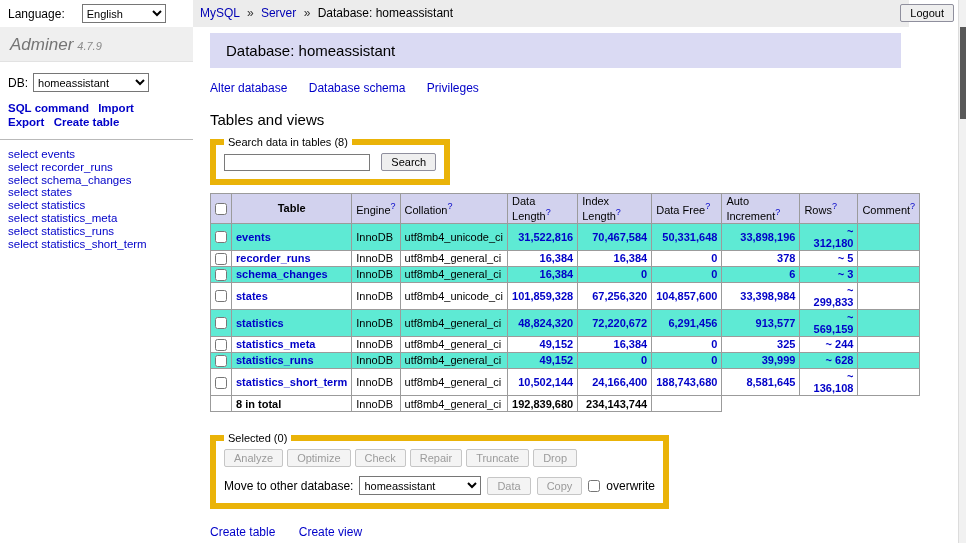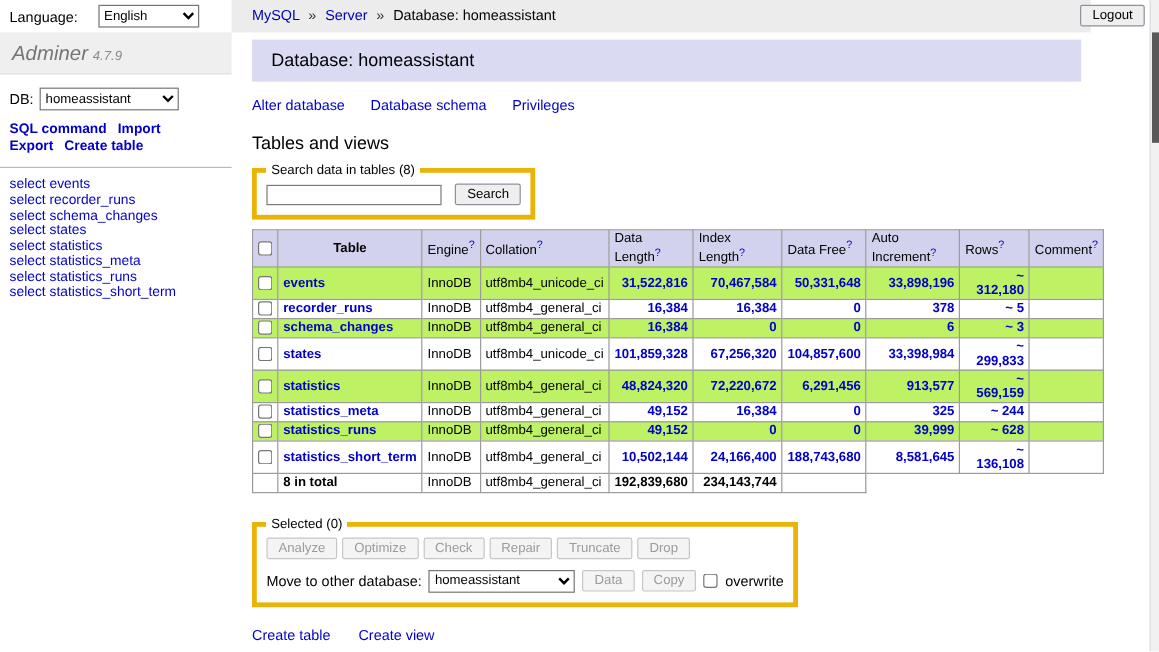--- a/index.html
+++ b/index.html
@@ -11,21 +11,21 @@
   button { font-family:inherit; font-size:11px; background:#efefef; border:1px solid #8f8f9d;
            border-radius:2px; padding:2px 9px; color:#000; cursor:pointer; }
   button:disabled { color:#9b9b9b; border-color:#c6c6c6; background:#f4f4f4; cursor:default; }
   input[type=checkbox]{ width:12px; height:12px; margin:0; vertical-align:middle; }
 
   
   .lang-bar { position:absolute; left:0; top:0; width:193px; height:27px; background:#fff;
               display:flex; align-items:center; gap:17px; padding-left:8px; }
   .lang-bar select { width:84px; }
   .breadcrumb { position:absolute; left:193px; top:0; width:716px; height:27px; background:#ececec;
-                line-height:27px; padding-left:17px; white-space:nowrap; }
+                line-height:27px; padding-left:7px; white-space:nowrap; }
   .breadcrumb a { color:#0000b4; }
   .breadcrumb .sep { margin:0 4px; color:#333; }
   .logout-btn { position:absolute; top:4px; right:12px; }
 
   
   .scrollbar { position:absolute; right:0; top:0; width:8px; height:543px; background:#f1f1f1;
                border-left:1px solid #dcdcdc; }
   .scroll-thumb { position:absolute; left:1px; top:27px; width:6px; height:92px; background:#585858; }
 
   
@@ -39,35 +39,35 @@
   .side-actions a { margin-right:6px; white-space:nowrap; display:inline-block;font-weight:bold; }
   .side-tables { border-top:1px solid #b9b9b9; padding:8px; }
   .side-tables a { display:block; font-size:11.5px; line-height:12.8px; }
 
   
   .main { position:absolute; left:193px; top:27px; width:773px; height:516px; padding:6px 0 0 17px; }
   .page-title { background:#dadaf3; padding:9px 16px; margin-right:65px; font-size:15px; font-weight:400; }
   .db-actions { margin-top:13px; }
   .db-actions a { margin-right:18px; }
   h3 { font-size:15px; font-weight:400; margin:16px 0 8px; }
-  fieldset { display:inline-block; border:4px solid #eab308; padding:5px 8px 8px; }
+  fieldset { display:inline-block; border:6px solid #eab308; padding:5px 8px 8px; }
   legend { font-size:11px; padding:0 4px; }
   .search-fs input[type=text] { width:146px; height:17px; border:1px solid #7a7a7a;
                                 font-size:11px; padding:1px 3px; font-family:inherit; }
   .search-fs button { margin-left:8px; }
 
   
   .tables-table { border-collapse:collapse; margin-top:8px; font-size:11px; }
   .tables-table th, .tables-table td { border:1px solid #9b9b9b; padding:1px 4px; height:16px;
                                        vertical-align:middle; }
   .tables-table thead th, .tables-table thead td { background:#d2d2ee; }
   .tables-table thead th { font-weight:bold; text-align:center; }
   .tables-table thead td { font-weight:400; text-align:left; }
   sup.help { font-size:9px; color:#0000c8; cursor:pointer; }
-  .tables-table tbody tr.odd { background:#bef264; }
+  .tables-table tbody tr.odd { background:#5eead4; }
   .tables-table tbody th { text-align:left; background:transparent; }
   .c-check { text-align:center; }
   .c-num { text-align:right;font-weight:bold; }
   .c-name a { font-weight:bold; }
   tr.total th { font-weight:bold; }
   tr.total td { color:#000; }
 
   .col0{width:20px;} .col1{width:120px;} .col2{width:46px;} .col3{width:98px;} .col4{width:70px;}
   .col5{width:74px;} .col6{width:62px;} .col7{width:78px;} .col8{width:58px;} .col9{width:56px;}
 

